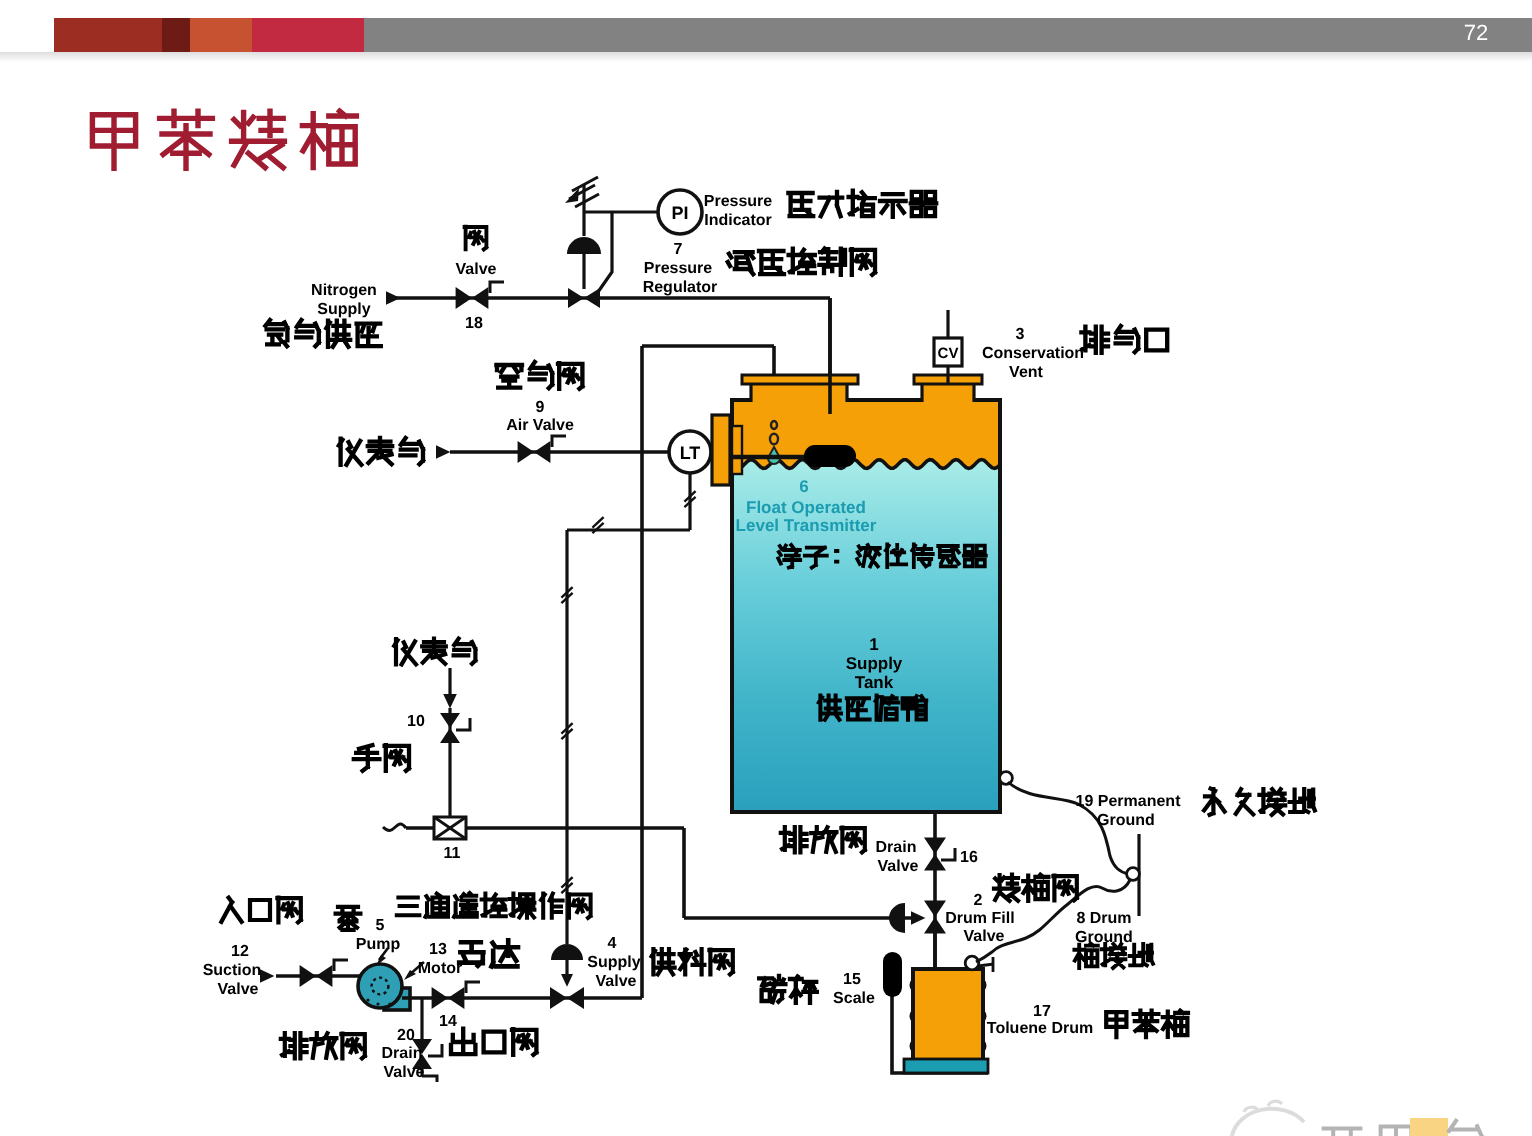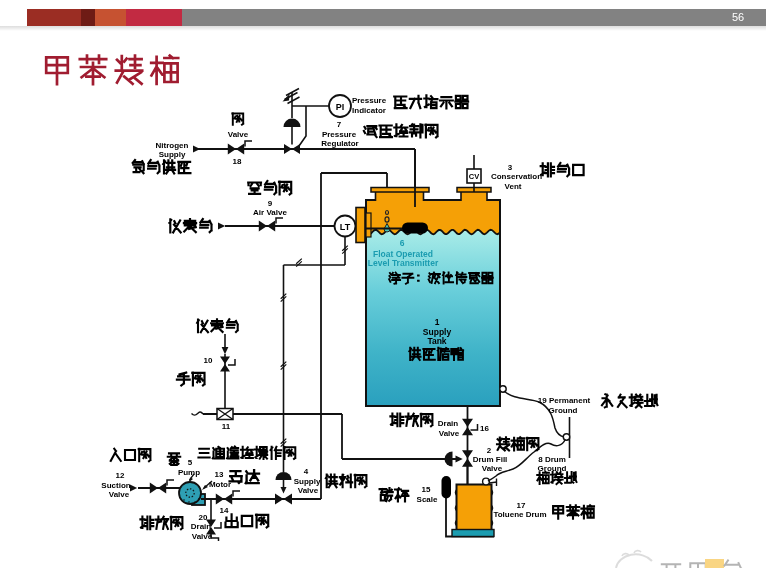--- a/index.html
+++ b/index.html
@@ -8,21 +8,21 @@
 <div class="bar" style="left:27px;width:54px;background:#9B2D23"></div>
 
 <div class="bar" style="left:81px;width:14px;background:#6E1B15"></div>
 
 <div class="bar" style="left:95px;width:31px;background:#C65231"></div>
 
 <div class="bar" style="left:126px;width:56px;background:#C22A42"></div>
 
 <div class="bar" style="left:182px;width:584px;background:#828282"></div>
 
-<div style="position:absolute;top:11px;left:726px;width:24px;color:#fff;font-size:11px;text-align:center">56</div>
+<div style="position:absolute;top:11px;left:726px;width:24px;color:#fff;font-size:11px;text-align:center">72</div>
 
 <div style="position:absolute;top:26px;left:0;width:766px;height:5px;background:linear-gradient(#00000022,#00000000)"></div>
 
 <svg width="766" height="568" viewBox="0 0 766 568" style="position:absolute;top:0;left:0">
 <defs>
       <linearGradient id="lg" x1="0" y1="0" x2="0" y2="1">
         <stop offset="0" stop-color="#A9ECE8"></stop>
         <stop offset="0.35" stop-color="#68CEDA"></stop>
         <stop offset="0.7" stop-color="#3FB3C8"></stop>
         <stop offset="1" stop-color="#2AA0BE"></stop>

